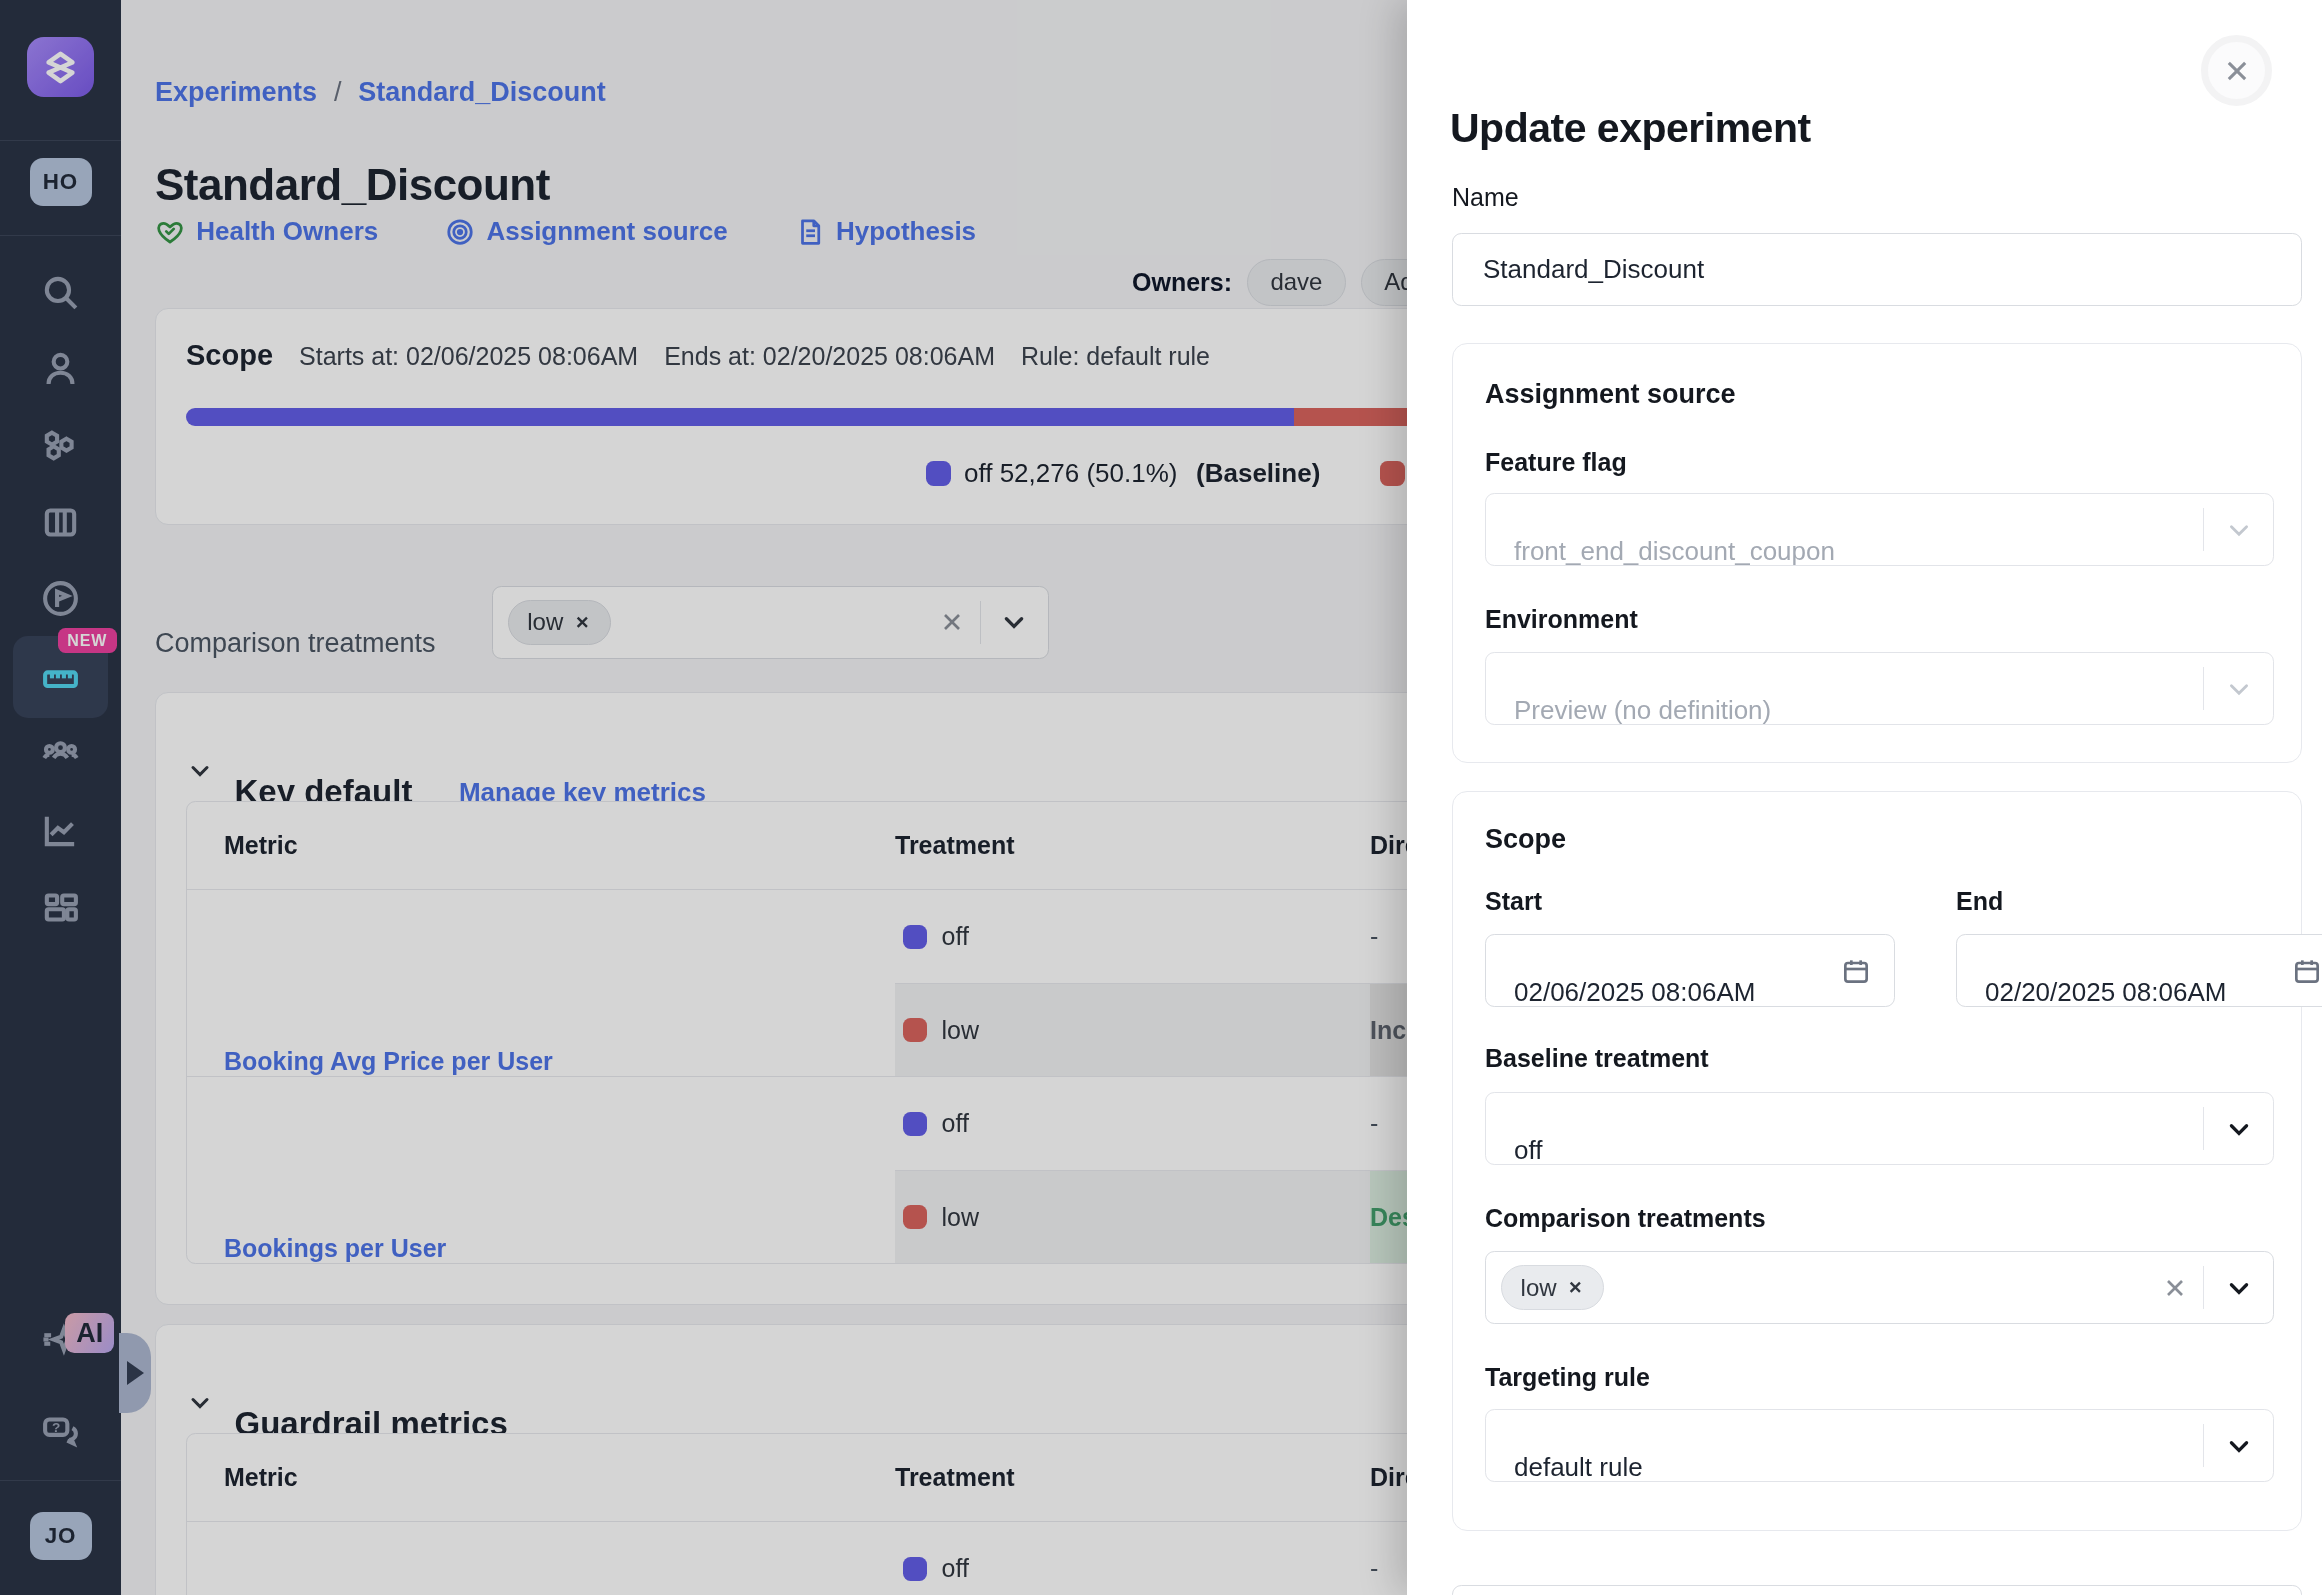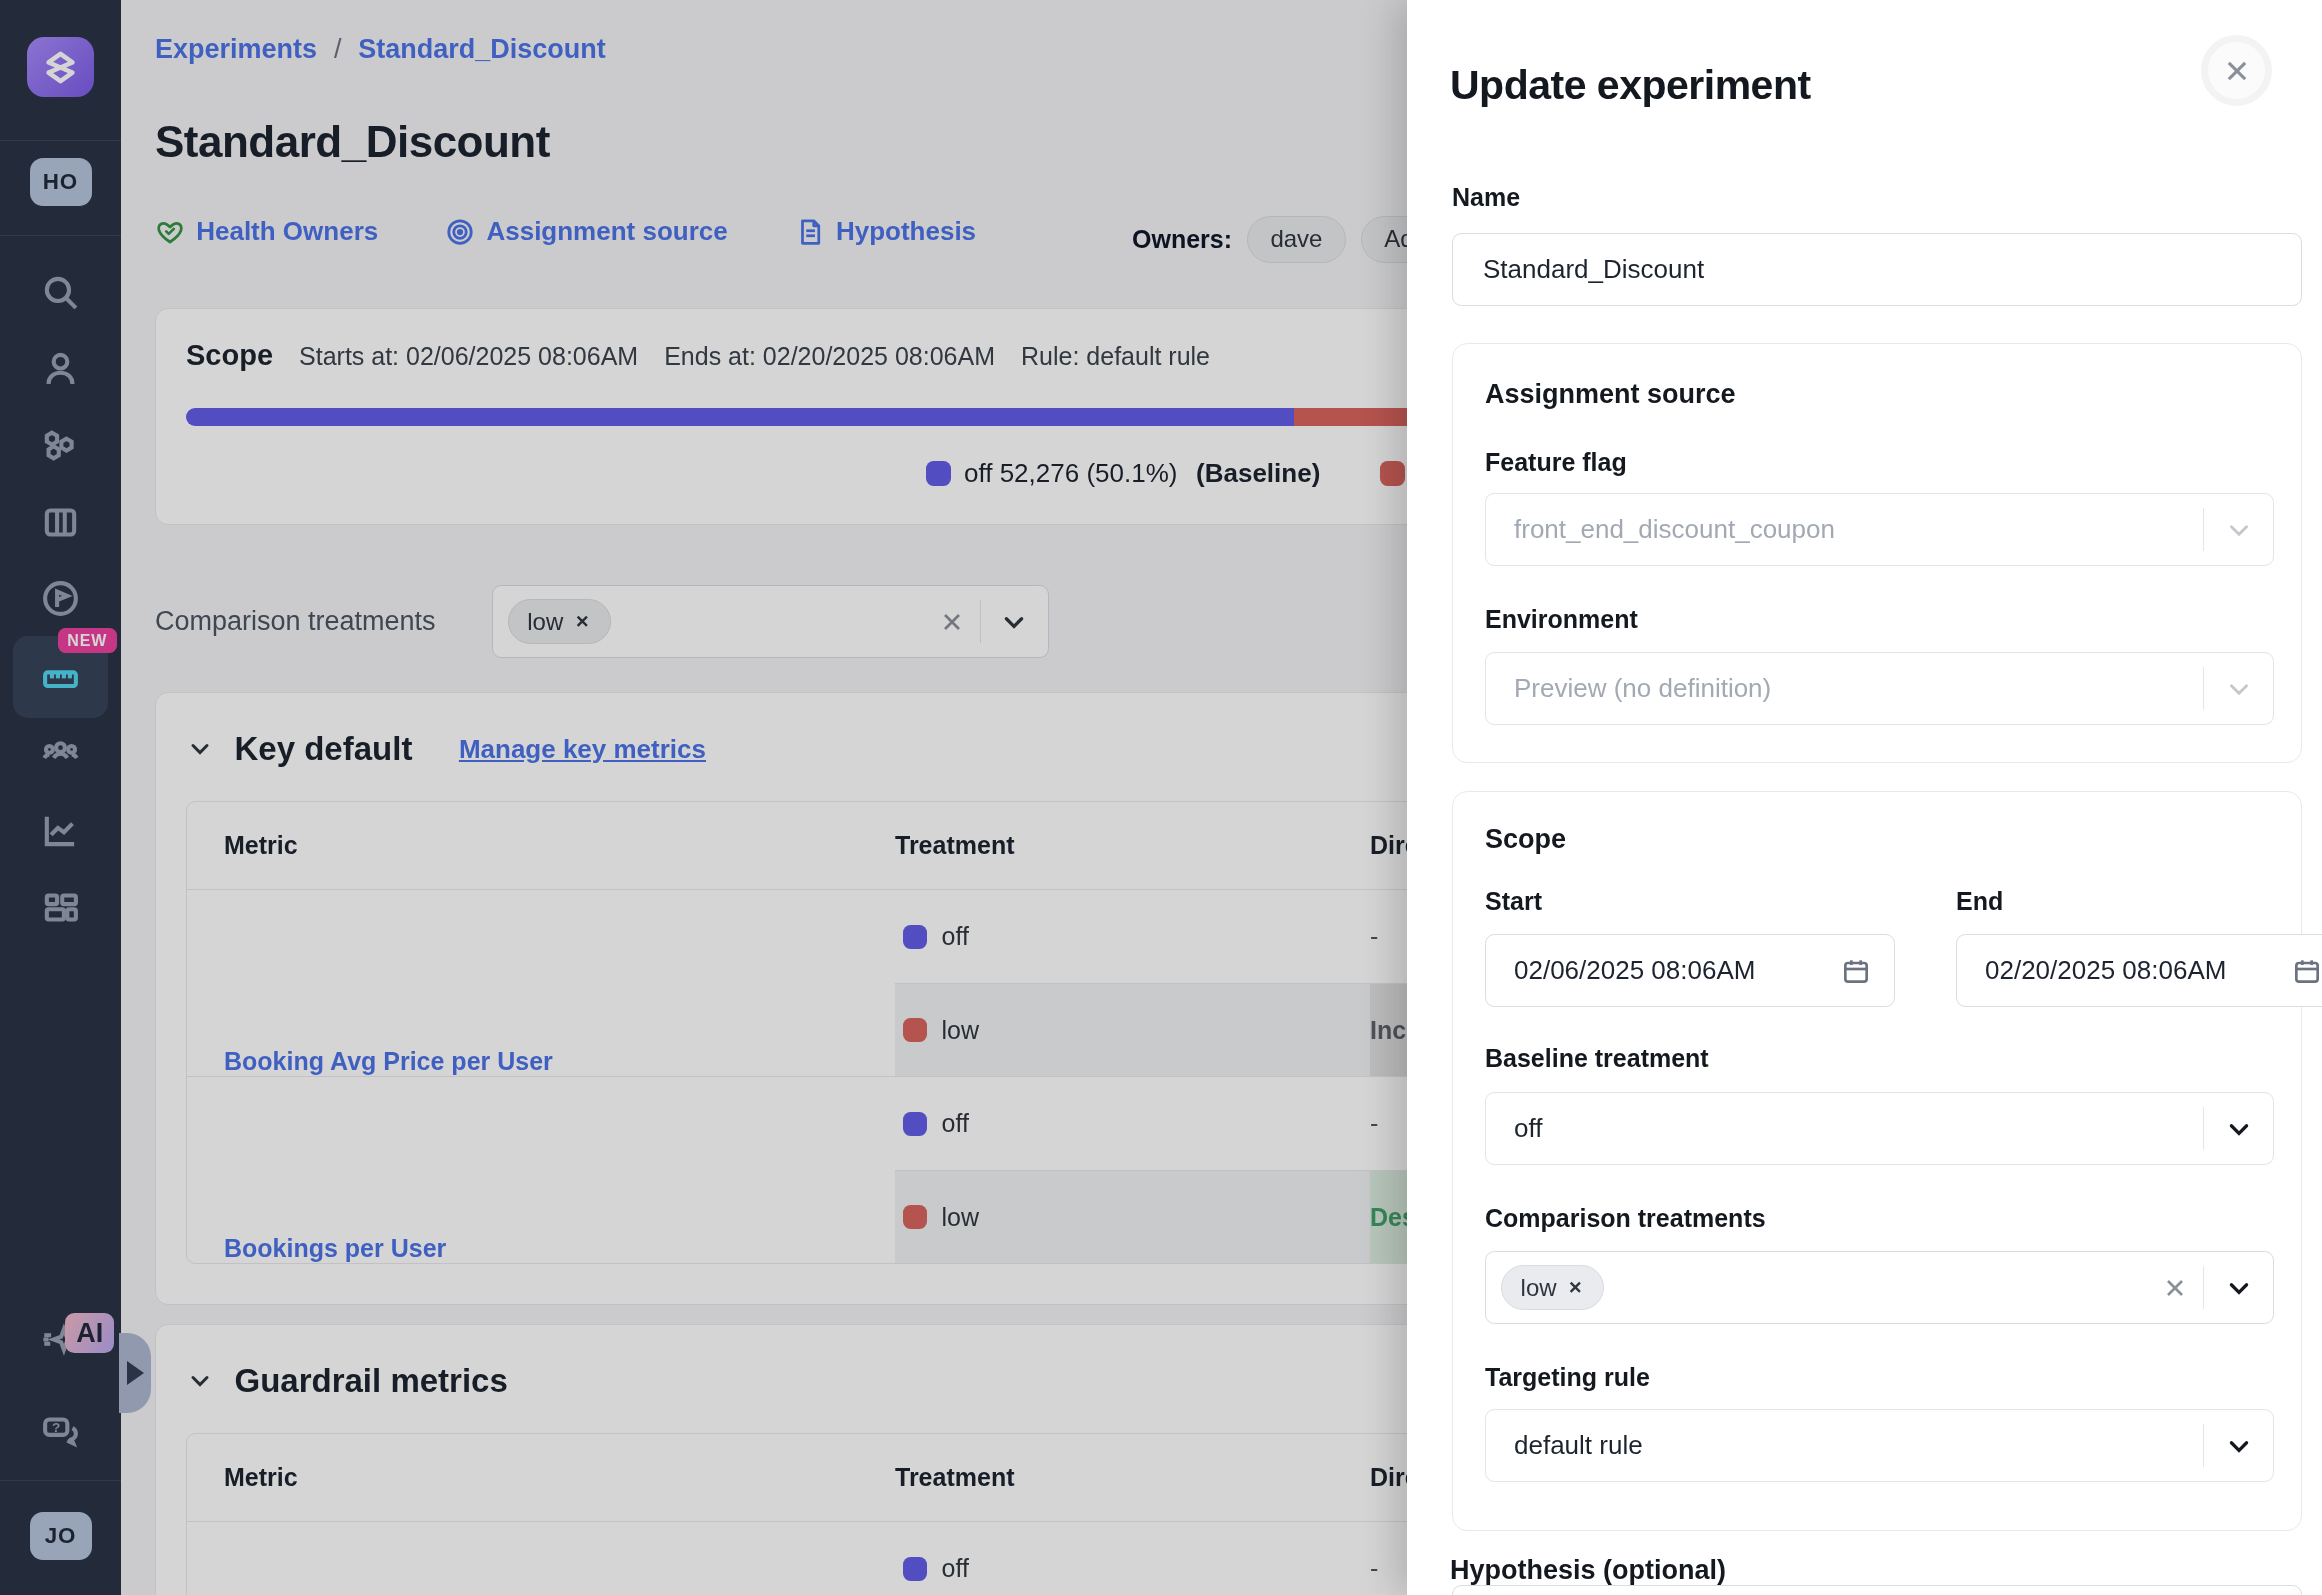--- a/index.html
+++ b/index.html
@@ -85,36 +85,36 @@
   .dir-cell { flex:1; height:100%; display:flex; align-items:center; font-size:25px; color:#4b5563; white-space:nowrap; }
   .dir-cell.inconclusive { background:#e2e2e2; color:#5c626c; font-weight:600; }
   .dir-cell.desired { background:#dceee0; color:#42a06c; font-weight:700; }
 
   
   .scrim { position:absolute; inset:0; background:rgba(0,0,0,0.165); z-index:40; }
   .panel { position:absolute; left:1407px; top:0; width:915px; height:1595px; background:#ffffff; z-index:50; box-shadow:-11.2px 0 37px rgba(0,0,0,0.18); }
   .panel-title { position:absolute; left:43px; top:62px; font-size:41px; font-weight:700; color:#14181f; letter-spacing:-0.5px; }
   .close-btn { position:absolute; right:50px; top:35px; width:71px; height:71px; border-radius:50%; background:#fbfbfc; border:7.5px solid #f3f3f4; display:flex; align-items:center; justify-content:center; }
   .close-btn svg { width:28px; height:28px; }
-  .p-label { position:absolute; font-size:25px; font-weight:700; color:#14181f; }
+  .p-label { position:absolute; font-size:25px; font-weight:400; color:#14181f; }
   .p-input { position:absolute; left:45px; width:850px; height:73px; border:0.9px solid #d9dce1; border-radius:9.3px; font-family:"Liberation Sans",sans-serif; font-size:26px; color:#1d2430; padding:0 30px; background:#fff; }
   .p-card { position:absolute; left:45px; width:850px; border:0.9px solid #e7e9ee; border-radius:15px; background:#fff; }
   .p-card-head { position:absolute; left:32px; font-size:27px; font-weight:700; color:#14181f; }
   .f-label { position:absolute; left:32px; font-size:25px; font-weight:700; color:#14181f; }
   .p-select { position:absolute; left:32px; width:789px; height:73px; border:0.9px solid #e2e4e9; border-radius:9.3px; display:flex; align-items:center; padding-left:28px; font-size:26px; position:absolute; }
   .p-select.disabled { color:#a3a9b3; }
   .p-select .right { position:absolute; right:0; top:0; height:100%; display:flex; align-items:center; }
   .p-select .vsep { width:0.9px; height:43px; background:#e3e5ea; }
   .p-select .chev { width:69px; display:flex; justify-content:center; }
   .p-select .chev svg { width:26px; height:26px; }
   .date-input { position:absolute; height:73px; border:0.9px solid #d9dce1; border-radius:9.3px; display:flex; align-items:center; justify-content:space-between; padding:0 22.4px 0 28px; font-size:26px; color:#1d2430; background:#fff; }
   .date-input svg { width:32px; height:32px; }
   .p-combo { position:absolute; left:32px; width:789px; height:73px; border:0.9px solid #d9dce1; border-radius:9.3px; display:flex; align-items:center; }
   .hypo-box { position:absolute; left:45px; top:1585px; width:850px; height:37px; border:0.9px solid #d9dce1; border-radius:9.3px; background:#fff; }
-  .nowrap { white-space:nowrap; }
+  .nowrap { white-space:nowrap;margin-top:43px; }
 </style>
 </head>
 <body>
 
 <div class="app">
 
   <nav class="sidebar">
     <div class="sb-item" style="top:37px;height:60px;">
       <div class="logo">
         <svg width="41" height="41" viewBox="0 0 24 24" fill="none" stroke="#ffffff" stroke-width="2.6" stroke-linejoin="round">

